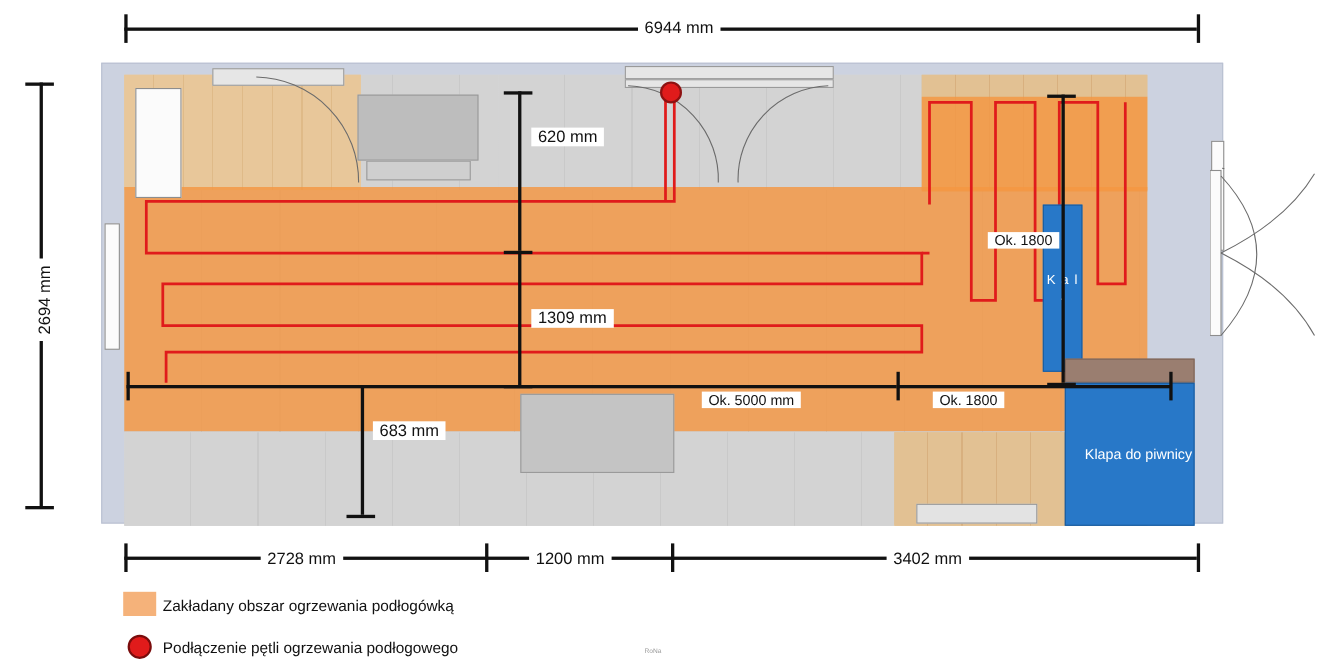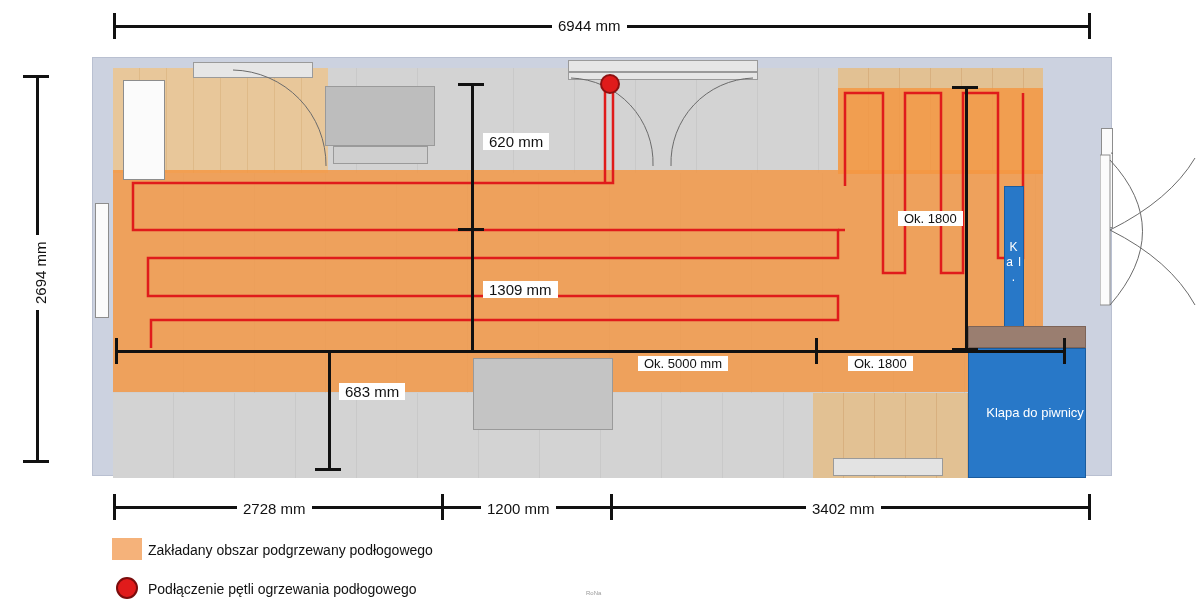--- a/index.html
+++ b/index.html
@@ -45,21 +45,21 @@
     left:745px;top:30px;width:205px;height:86px;
     background:rgba(244,150,66,.82);
   }
 
   
   #loops{position:absolute;left:0;top:0;width:1020px;height:419px;}
 
   
   .blue{background:#2878c8;color:#fff;border:1px solid #1a5c9e;box-sizing:border-box;}
   #kal{
-    left:911px;top:128px;width:20px;height:152px;
+    left:855px;top:128px;width:36px;height:152px;
     display:flex;align-items:center;justify-content:center;
     font-size:12px;line-height:15px;letter-spacing:1px;text-align:center;
   }
   #klapa{
     left:875px;top:290px;width:118px;height:130px;
     display:flex;align-items:center;justify-content:center;
     font-size:13px;line-height:18px;text-align:center;padding-left:16px;
   }
   #klapa-top{
     left:875px;top:268px;width:118px;height:22px;
@@ -150,21 +150,21 @@
     <div class="reddot" style="left:507px;top:16px;"></div>
 
     <div id="kal" class="abs blue">K a l .</div>
     <div id="klapa-top" class="abs"></div>
     <div id="klapa" class="abs blue">Klapa do piwnicy</div>
 
 
     <div class="dim-v" style="left:378px;top:25px;height:145px;"></div>
     <div class="tick-h" style="left:365px;top:25px;"></div>
     <div class="tick-h" style="left:365px;top:170px;"></div>
-    <div class="dimlabel" style="left:390px;top:75px;">620 mm</div>
+    <div class="dimlabel" style="left:390px;top:58px;">620 mm</div>
 
     <div class="dim-v" style="left:378px;top:170px;height:122px;"></div>
     <div class="tick-h" style="left:365px;top:292px;"></div>
     <div class="dimlabel" style="left:390px;top:223px;">1309 mm</div>
 
     <div class="dim-v" style="left:235px;top:292px;height:118px;"></div>
     <div class="tick-h" style="left:222px;top:410px;"></div>
     <div class="dimlabel" style="left:246px;top:325px;">683 mm</div>
 
     <div class="dim-v" style="left:872px;top:28px;height:262px;"></div>
@@ -185,36 +185,36 @@
   <svg class="abs" style="left:1100px;top:150px;width:100px;height:180px;">
     <rect x="0" y="5" width="10" height="150" fill="#fbfbfb" stroke="#8d8d8d"></rect>
     <path d="M10 10 Q 75 80 10 155" fill="none" stroke="#6b6b6b" stroke-width="1"></path>
     <path d="M10 80 Q 70 110 95 155" fill="none" stroke="#6b6b6b" stroke-width="1"></path>
     <path d="M10 80 Q 70 50 95 8" fill="none" stroke="#6b6b6b" stroke-width="1"></path>
   </svg>
 
   <div class="dim-h" style="left:113px;top:25px;width:975px;"></div>
   <div class="tick-v" style="left:113px;top:13px;"></div>
   <div class="tick-v" style="left:1088px;top:13px;"></div>
-  <div class="dimlabel" style="left:552px;top:17px;">6944 mm</div>
+  <div class="dimlabel" style="left:580px;top:17px;">6944 mm</div>
 
   <div class="dim-v" style="left:36px;top:75px;height:385px;"></div>
   <div class="tick-h" style="left:23px;top:75px;"></div>
   <div class="tick-h" style="left:23px;top:460px;"></div>
   <div class="dimlabel rot" style="left:32px;top:310px;">2694 mm</div>
 
   <div class="dim-h" style="left:113px;top:506px;width:975px;"></div>
   <div class="tick-v" style="left:113px;top:494px;"></div>
   <div class="tick-v" style="left:441px;top:494px;"></div>
   <div class="tick-v" style="left:610px;top:494px;"></div>
   <div class="tick-v" style="left:1088px;top:494px;"></div>
   <div class="dimlabel" style="left:237px;top:500px;">2728 mm</div>
   <div class="dimlabel" style="left:481px;top:500px;">1200 mm</div>
   <div class="dimlabel" style="left:806px;top:500px;">3402 mm</div>
 
   <div class="legend-swatch" style="left:112px;top:538px;"></div>
-  <div class="legend-text" style="left:148px;top:542px;">Zakładany obszar podgrzewany podłogowego</div>
+  <div class="legend-text" style="left:148px;top:542px;">Zakładany obszar ogrzewania podłogówką</div>
 
   <div class="legend-dot" style="left:116px;top:577px;"></div>
   <div class="legend-text" style="left:148px;top:581px;">Podłączenie pętli ogrzewania podłogowego</div>
 
   <div class="tinytext" style="left:586px;top:590px;">RoNa</div>
 </div>
 
 </body></html>

